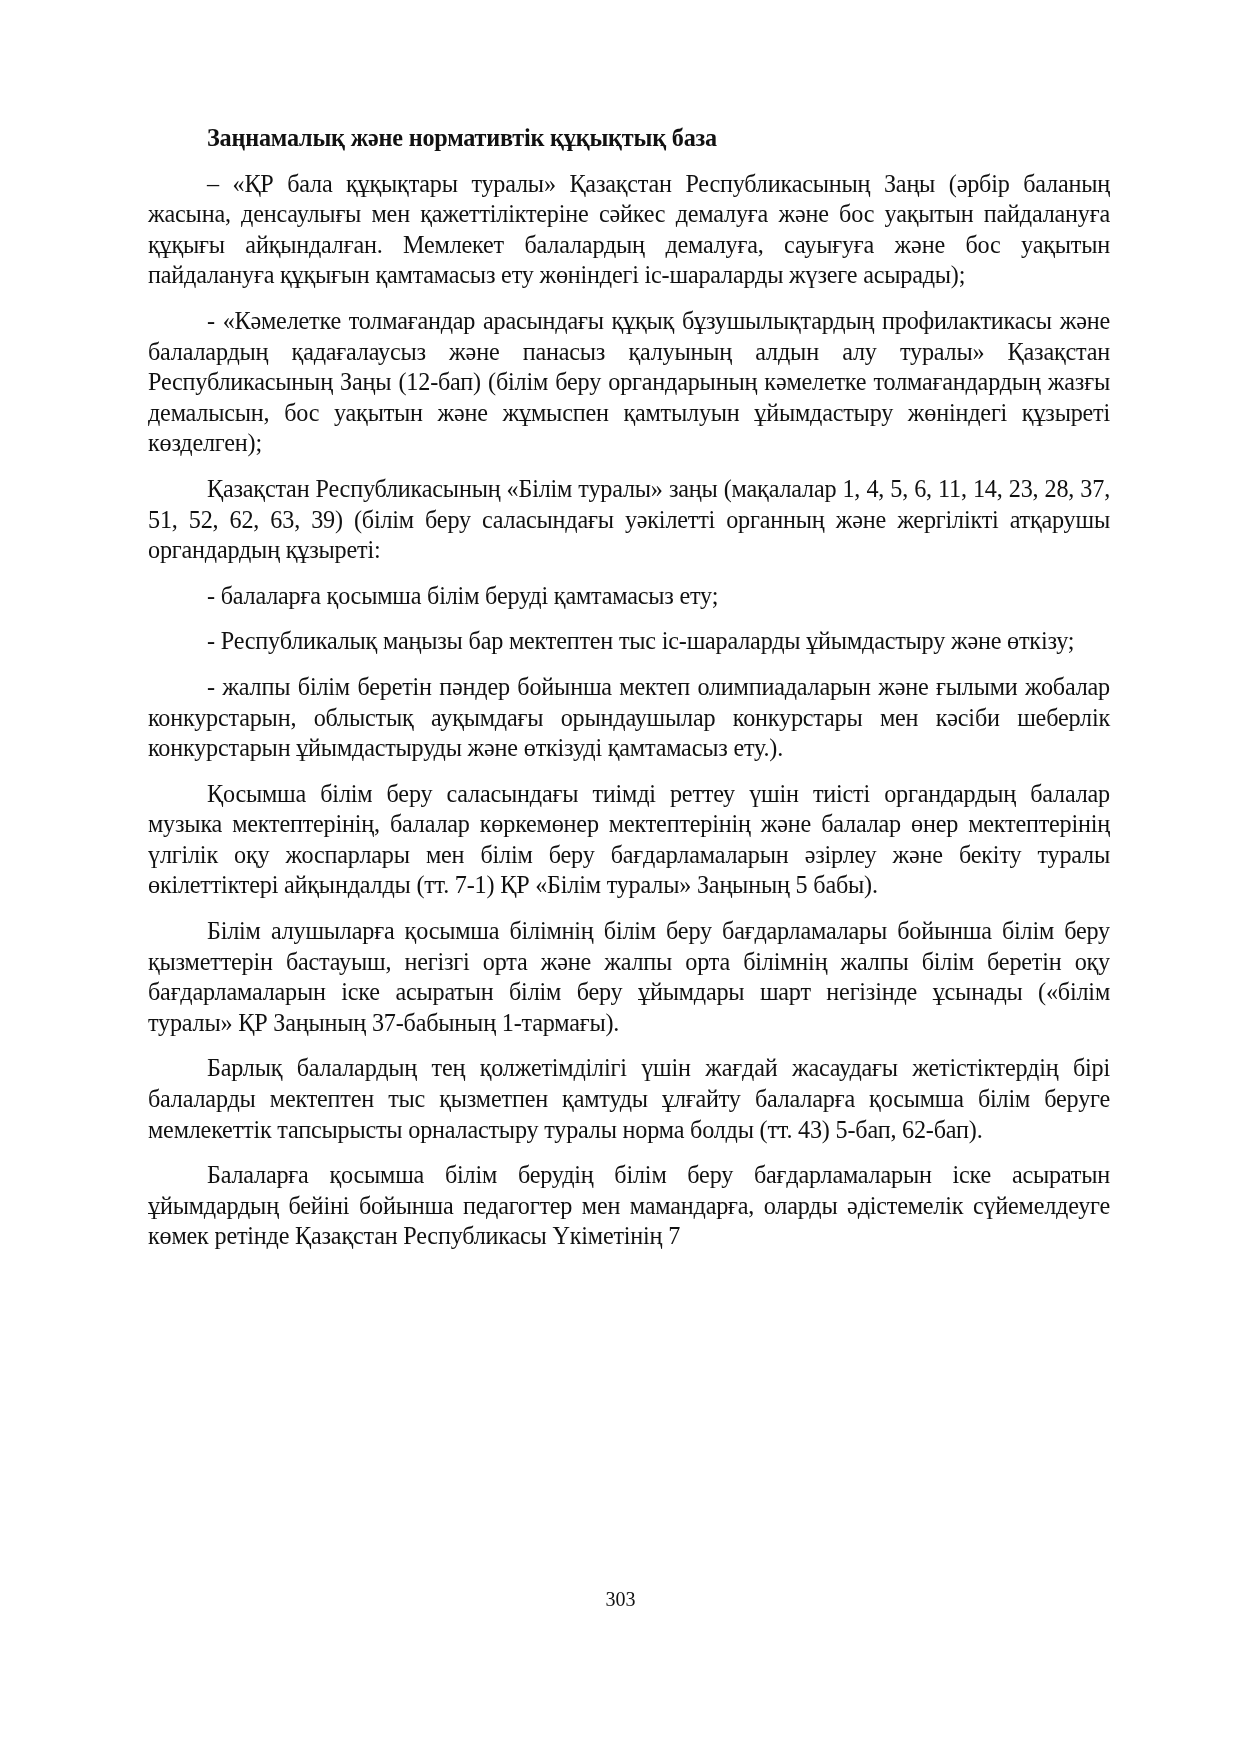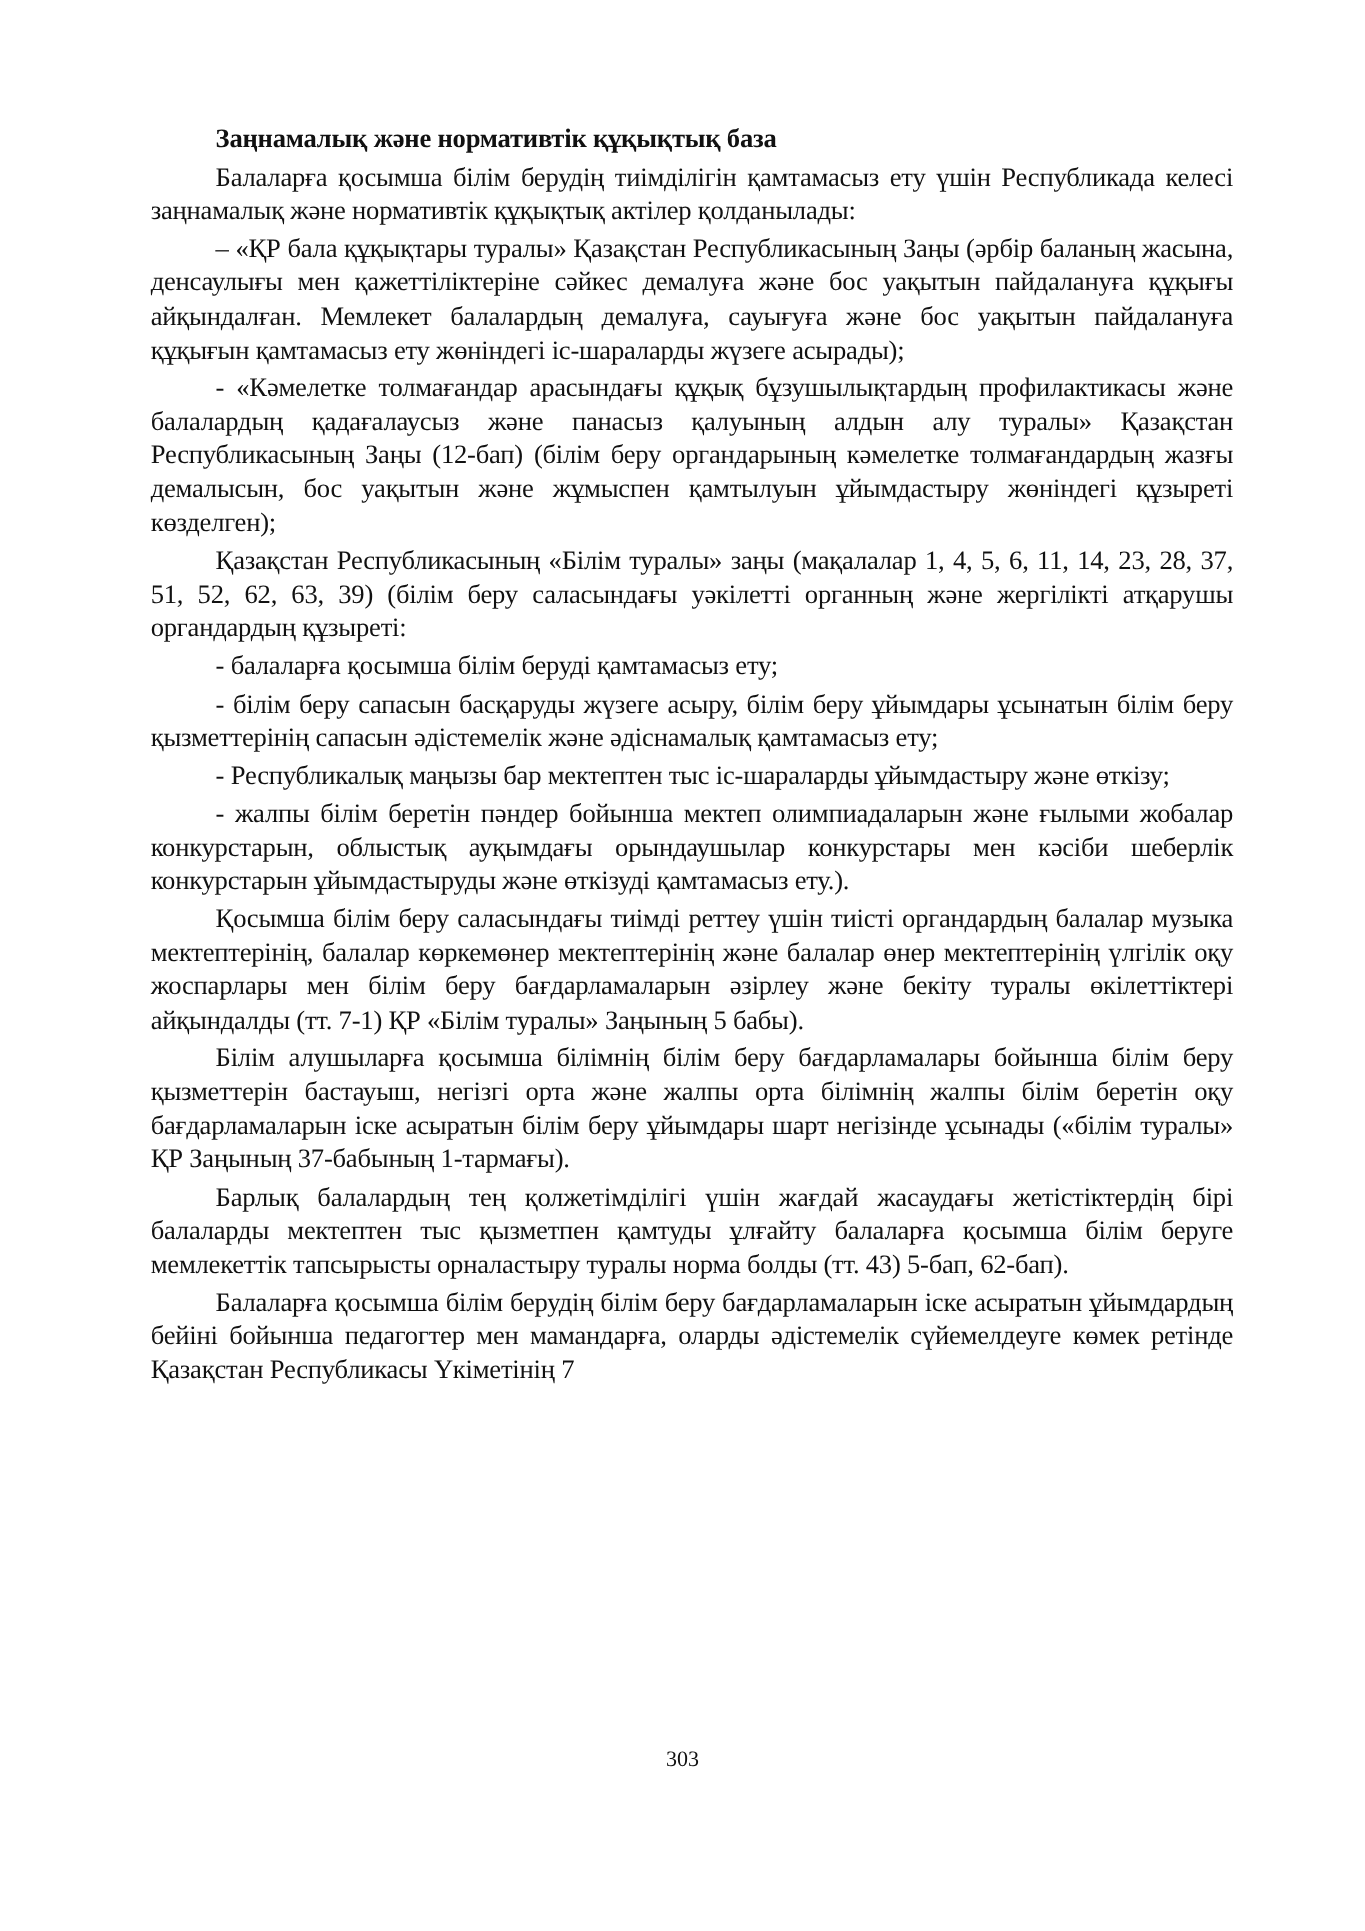--- a/index.html
+++ b/index.html
@@ -8,43 +8,41 @@
       position: absolute;
       left: 133px;
       top: 108px;
       width: 992px;
       font-family: "Liberation Serif", "DejaVu Serif", serif;
       font-size: 24.2px;
       line-height: 30.6px;
       color: #111111;
       letter-spacing: -0.2px;
     }
-    .page p { margin: 4px; text-align: justify; text-indent: 59px; hyphens: none; }
+    .page p { margin: 15px; text-align: justify; text-indent: 59px; hyphens: none; }
     .page p.heading { font-weight: bold; text-align: left; }
     .page-number {
       position: absolute;
       left: 0; width: 1241px;
       top: 1588px;
       text-align: center;
       font-family: "Liberation Serif", "DejaVu Serif", serif;
       font-size: 20px;
       color: #111111;
     }
   </style>
 </head>
 <body>
 
 <div class="page">
   <p class="heading">Заңнамалық және нормативтік құқықтық база</p>
-  <p>Балаларға қосымша білім берудің тиімділігін қамтамасыз ету үшін Республикада келесі заңнамалық және нормативтік құқықтық актілер қолданылады:</p>
   <p>– «ҚР бала құқықтары туралы» Қазақстан Республикасының Заңы (әрбір баланың жасына, денсаулығы мен қажеттіліктеріне сәйкес демалуға және бос уақытын пайдалануға құқығы айқындалған. Мемлекет балалардың демалуға, сауығуға және бос уақытын пайдалануға құқығын қамтамасыз ету жөніндегі іс-шараларды жүзеге асырады);</p>
   <p>- «Кәмелетке толмағандар арасындағы құқық бұзушылықтардың профилактикасы және балалардың қадағалаусыз және панасыз қалуының алдын алу туралы» Қазақстан Республикасының Заңы (12-бап) (білім беру органдарының кәмелетке толмағандардың жазғы демалысын, бос уақытын және жұмыспен қамтылуын ұйымдастыру жөніндегі құзыреті көзделген);</p>
   <p>Қазақстан Республикасының «Білім туралы» заңы (мақалалар 1, 4, 5, 6, 11, 14, 23, 28, 37, 51, 52, 62, 63, 39) (білім беру саласындағы уәкілетті органның және жергілікті атқарушы органдардың құзыреті:</p>
   <p>- балаларға қосымша білім беруді қамтамасыз ету;</p>
-  <p>- білім беру сапасын басқаруды жүзеге асыру, білім беру ұйымдары ұсынатын білім беру қызметтерінің сапасын әдістемелік және әдіснамалық қамтамасыз ету;</p>
   <p>- Республикалық маңызы бар мектептен тыс іс-шараларды ұйымдастыру және өткізу;</p>
   <p>- жалпы білім беретін пәндер бойынша мектеп олимпиадаларын және ғылыми жобалар конкурстарын, облыстық ауқымдағы орындаушылар конкурстары мен кәсіби шеберлік конкурстарын ұйымдастыруды және өткізуді қамтамасыз ету.).</p>
   <p>Қосымша білім беру саласындағы тиімді реттеу үшін тиісті органдардың балалар музыка мектептерінің, балалар көркемөнер мектептерінің және балалар өнер мектептерінің үлгілік оқу жоспарлары мен білім беру бағдарламаларын әзірлеу және бекіту туралы өкілеттіктері айқындалды (тт. 7-1) ҚР «Білім туралы» Заңының 5 бабы).</p>
   <p>Білім алушыларға қосымша білімнің білім беру бағдарламалары бойынша білім беру қызметтерін бастауыш, негізгі орта және жалпы орта білімнің жалпы білім беретін оқу бағдарламаларын іске асыратын білім беру ұйымдары шарт негізінде ұсынады («білім туралы» ҚР Заңының 37-бабының 1-тармағы).</p>
   <p>Барлық балалардың тең қолжетімділігі үшін жағдай жасаудағы жетістіктердің бірі балаларды мектептен тыс қызметпен қамтуды ұлғайту балаларға қосымша білім беруге мемлекеттік тапсырысты орналастыру туралы норма болды (тт. 43) 5-бап, 62-бап).</p>
   <p>Балаларға қосымша білім берудің білім беру бағдарламаларын іске асыратын ұйымдардың бейіні бойынша педагогтер мен мамандарға, оларды әдістемелік сүйемелдеуге көмек ретінде Қазақстан Республикасы Үкіметінің 7</p>
 </div>
 
 <div class="page-number">303</div>
 

